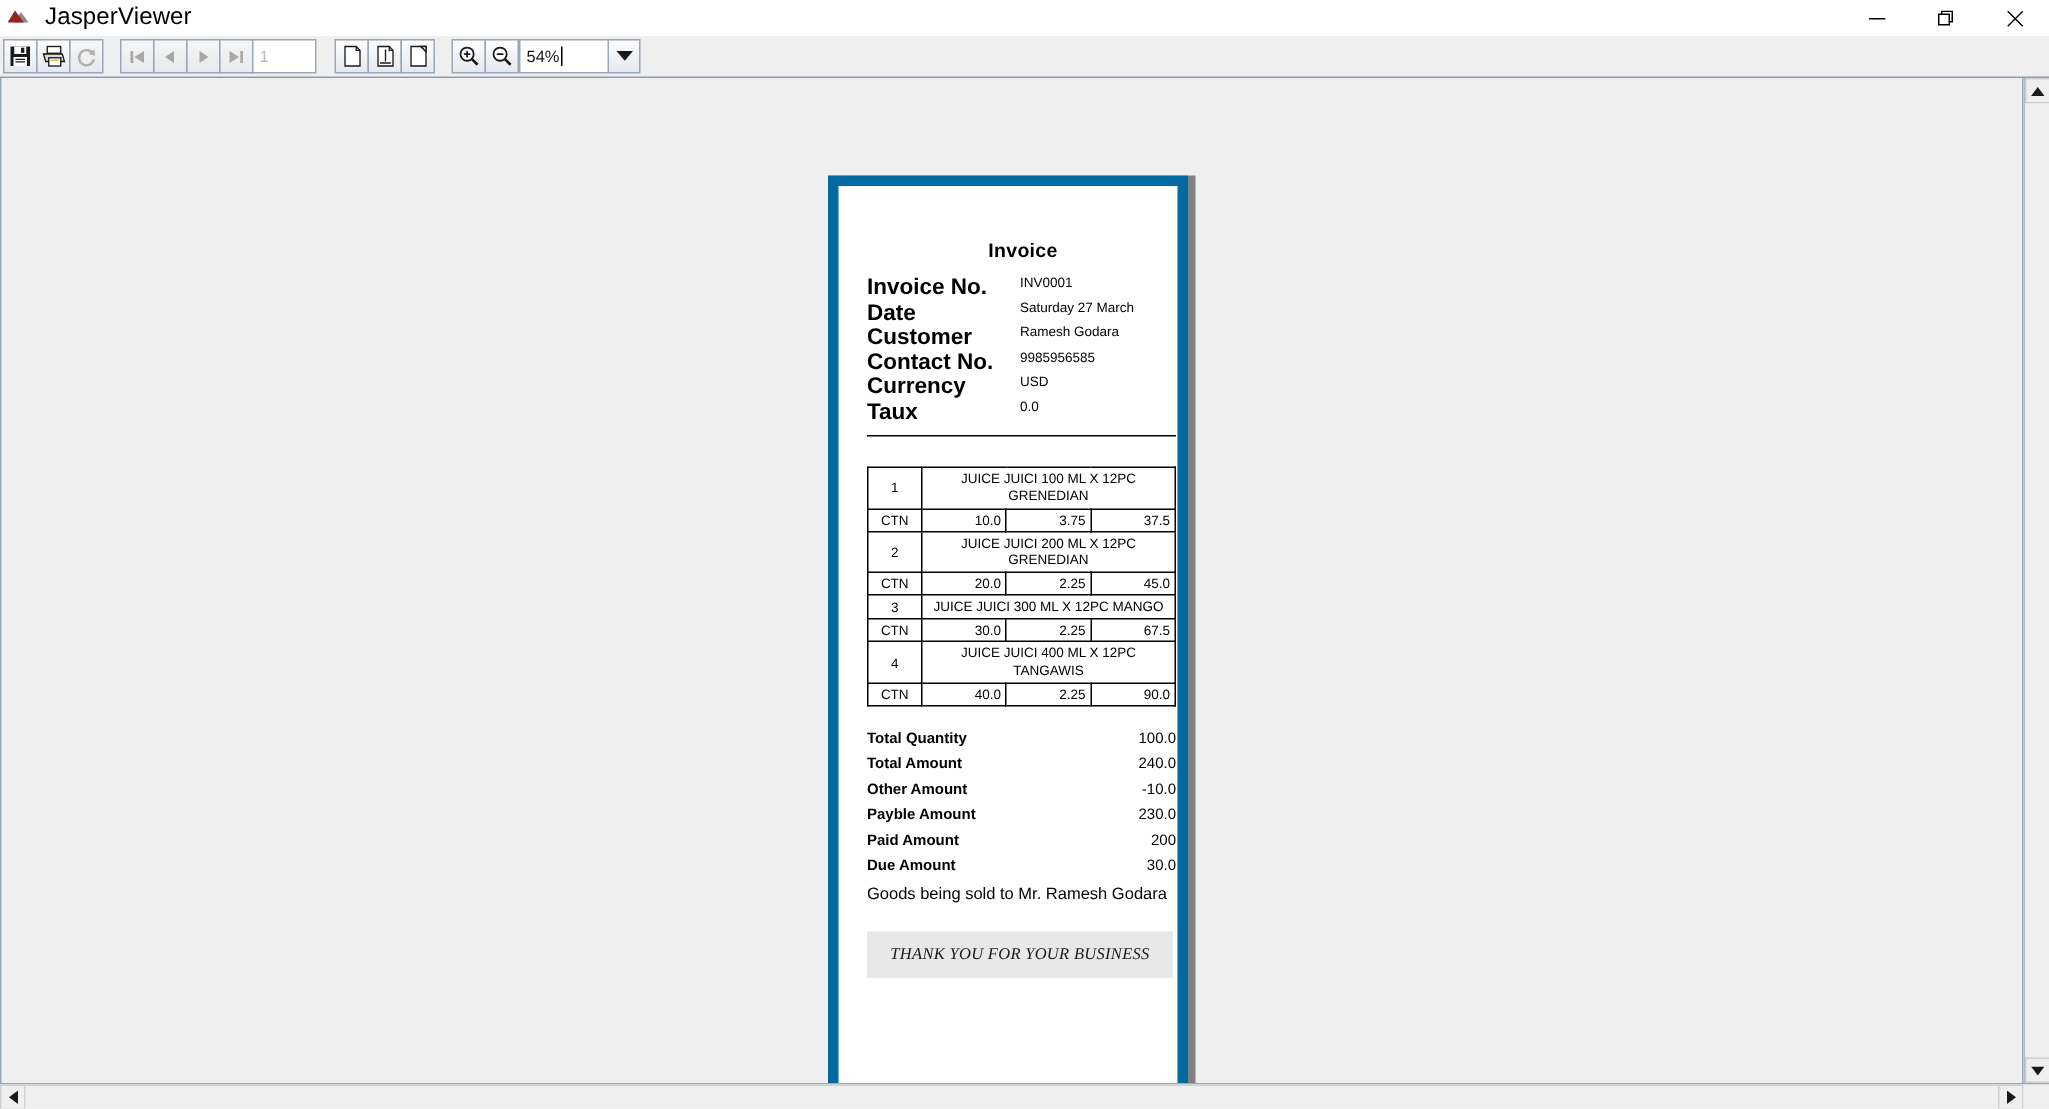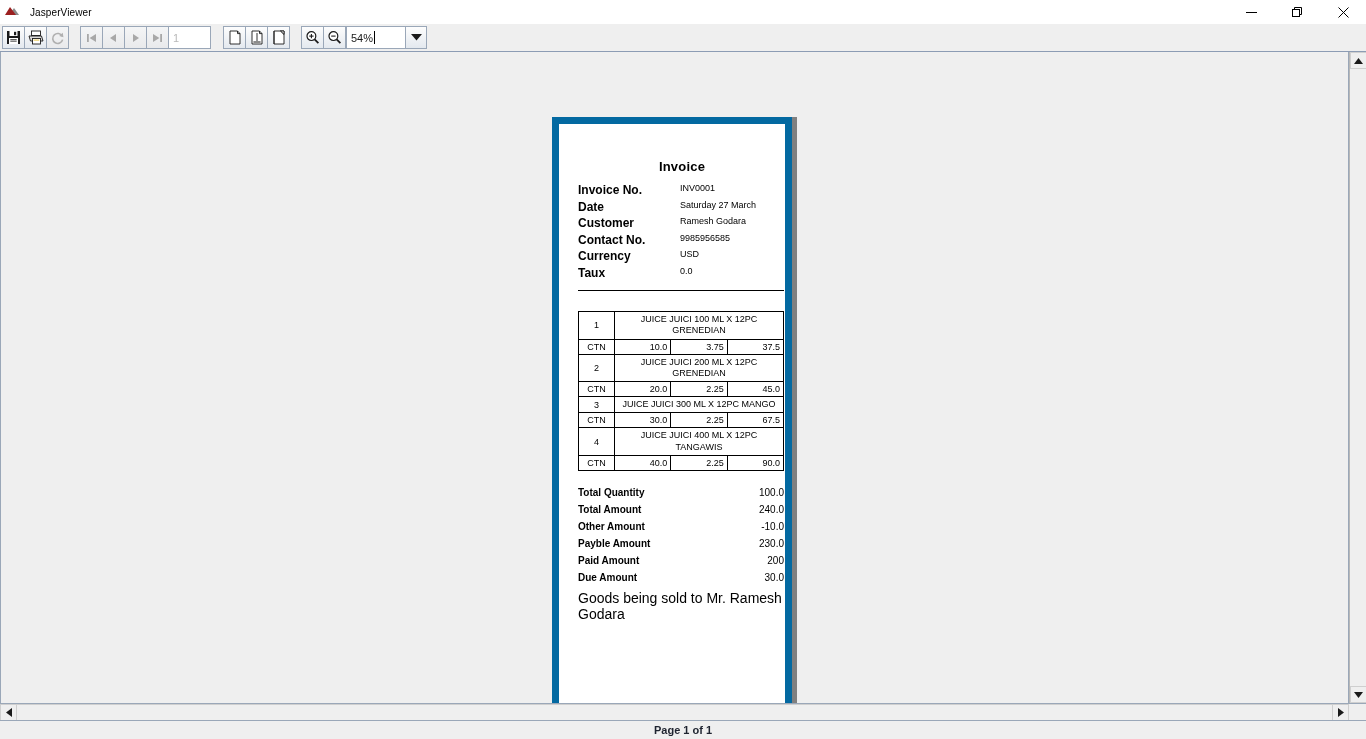--- a/index.html
+++ b/index.html
@@ -27,21 +27,21 @@
     flex: 0 0 24px;
     position: relative;
   }
   .title-icon {
     width: 18px; height: 16px;
     margin-left: 5px; margin-right: 7px;
     position: relative;
     flex: 0 0 auto;
   }
   .title-text {
-    font-size: 10px;
+    font-size: 16px;
     color: #000;
     letter-spacing: 0.1px;
   }
   .win-controls {
     position: absolute; right: 0; top: 0;
     height: 24px; display: flex;
   }
   .win-btn {
     width: 46px; height: 24px;
     display: flex; align-items: center; justify-content: center;
@@ -188,21 +188,21 @@
     font-weight: bold;
     margin-top: 35px;
     margin-bottom: 9px;
     letter-spacing: 0.2px;
   }
 
   .kv { display: flex; height: 16.5px; align-items: flex-start; }
   .kv .k {
     width: 102px;
     font-weight: bold;
-    font-size: 12px;
+    font-size: 15px;
   }
   .kv .v { font-size: 9px; }
 
   .hrule {
     border-top: 1.3px solid #000;
     margin-top: 8px;
     width: 206px;
   }
 
   
@@ -228,21 +228,21 @@
 
   .rows-tbl { margin-top: 20px; }
   .rows-tbl td { height: 15px; }
   .rows-tbl td.desc-cell { height: 26px; text-align: center; }
 
   
   .totals { margin-top: 16px; width: 206px; }
   .trow { display: flex; justify-content: space-between; height: 17px; align-items: baseline;}
   .trow .tl { font-weight: bold; font-size: 10px; }
   .trow .tv { font-size: 10px; }
-  .note { font-size: 14px; margin-top: 1px; }
+  .note { font-size: 11px; margin-top: 1px; }
 
   .thanks {
     margin-top: 19px;
     width: 204px;
     height: 31px;
     background: #e8e8e8;
     display: flex; align-items: center; justify-content: center;
     font-family: "Liberation Serif", serif;
     font-style: italic;
     font-size: 11px;
@@ -501,20 +501,21 @@
               <span class="tl">Paid Amount</span>
               <span class="tv">200</span>
             </div>
             <div class="trow">
               <span class="tl">Due Amount</span>
               <span class="tv">30.0</span>
             </div>
             <div class="note">Goods being sold to Mr. Ramesh Godara</div>
           </div>
 
+          <div class="thanks">THANK YOU FOR YOUR BUSINESS</div>
 
         </div>
       </div>
     </div>
 
     <div class="vscroll">
       <div class="sb-arrow">
         <svg width="9" height="6" viewBox="0 0 9 6">
             <polygon points="4.5,0 9,6 0,6" fill="#1a1a1a"></polygon>
           </svg>
@@ -536,17 +537,14 @@
     </div>
     <div class="hs-track"></div>
     <div class="sb-arrow">
       <svg width="6" height="9" viewBox="0 0 6 9">
           <polygon points="6,4.5 0,0 0,9" fill="#1a1a1a"></polygon>
         </svg>
     </div>
     <div class="hs-corner"></div>
   </div>
 
-  <div class="statusbar">
-    <span>Page 1 of 1</span>
-  </div>
 
 </div>
 
 </body></html>

